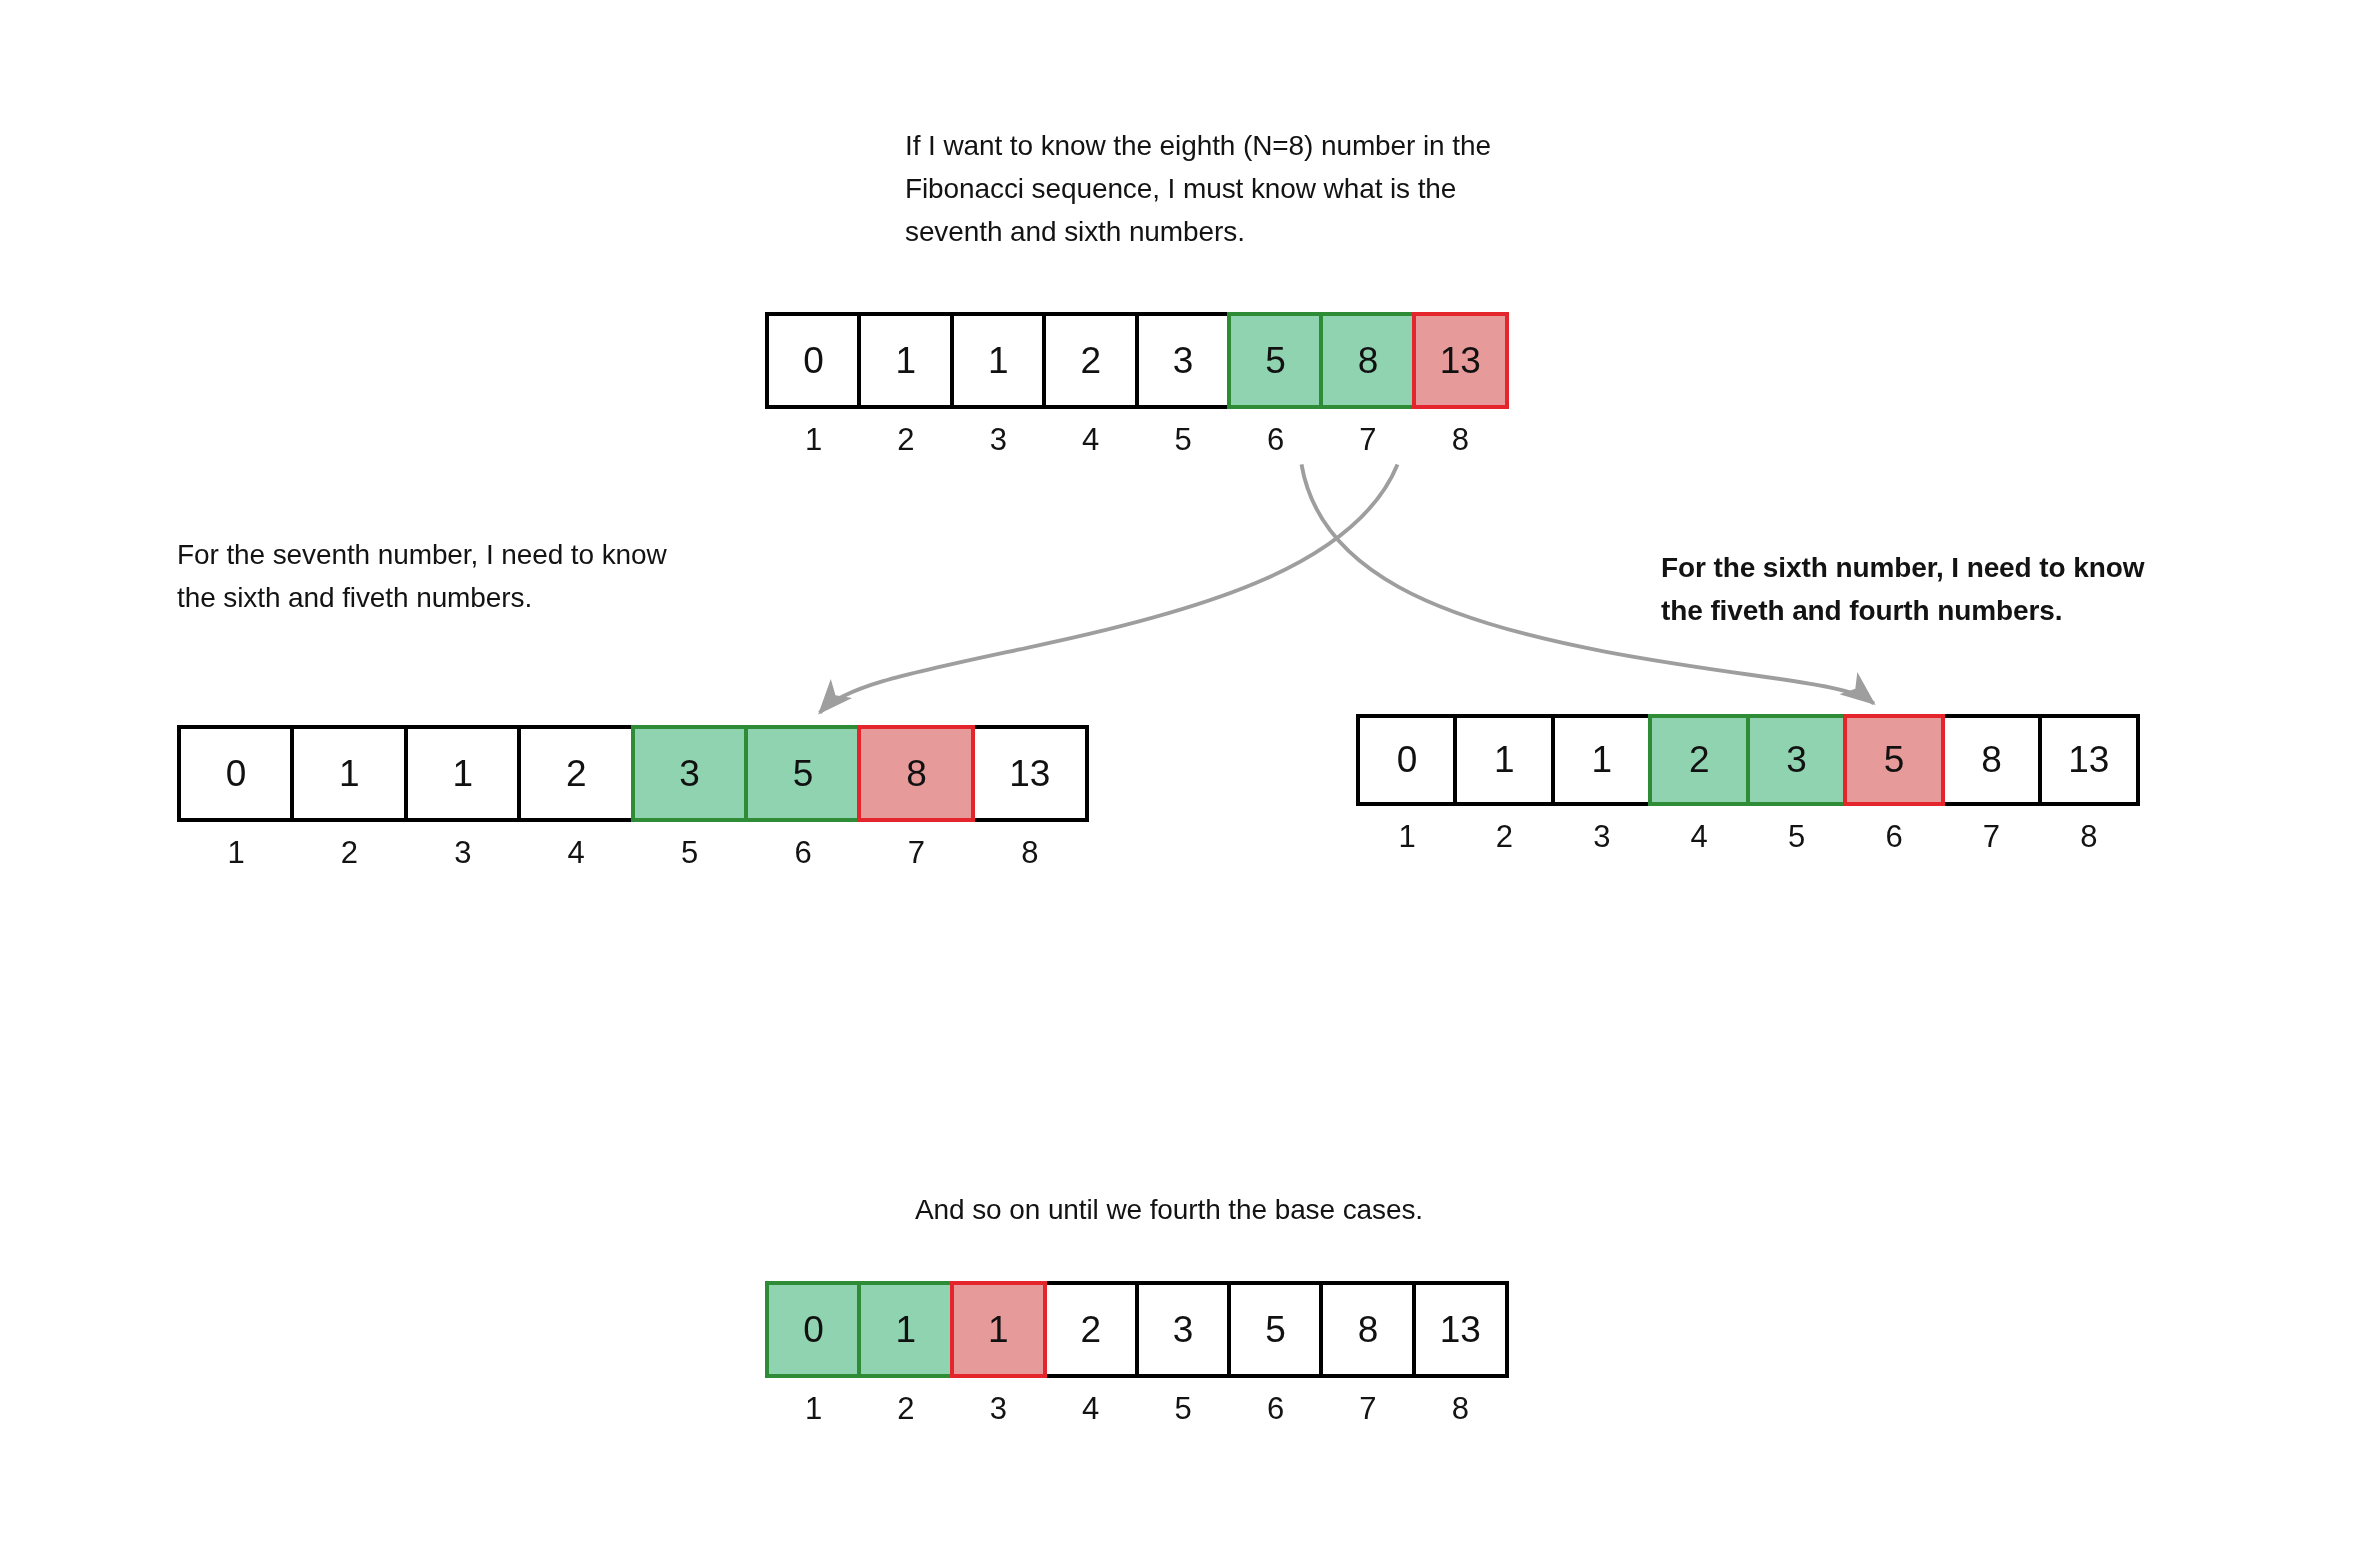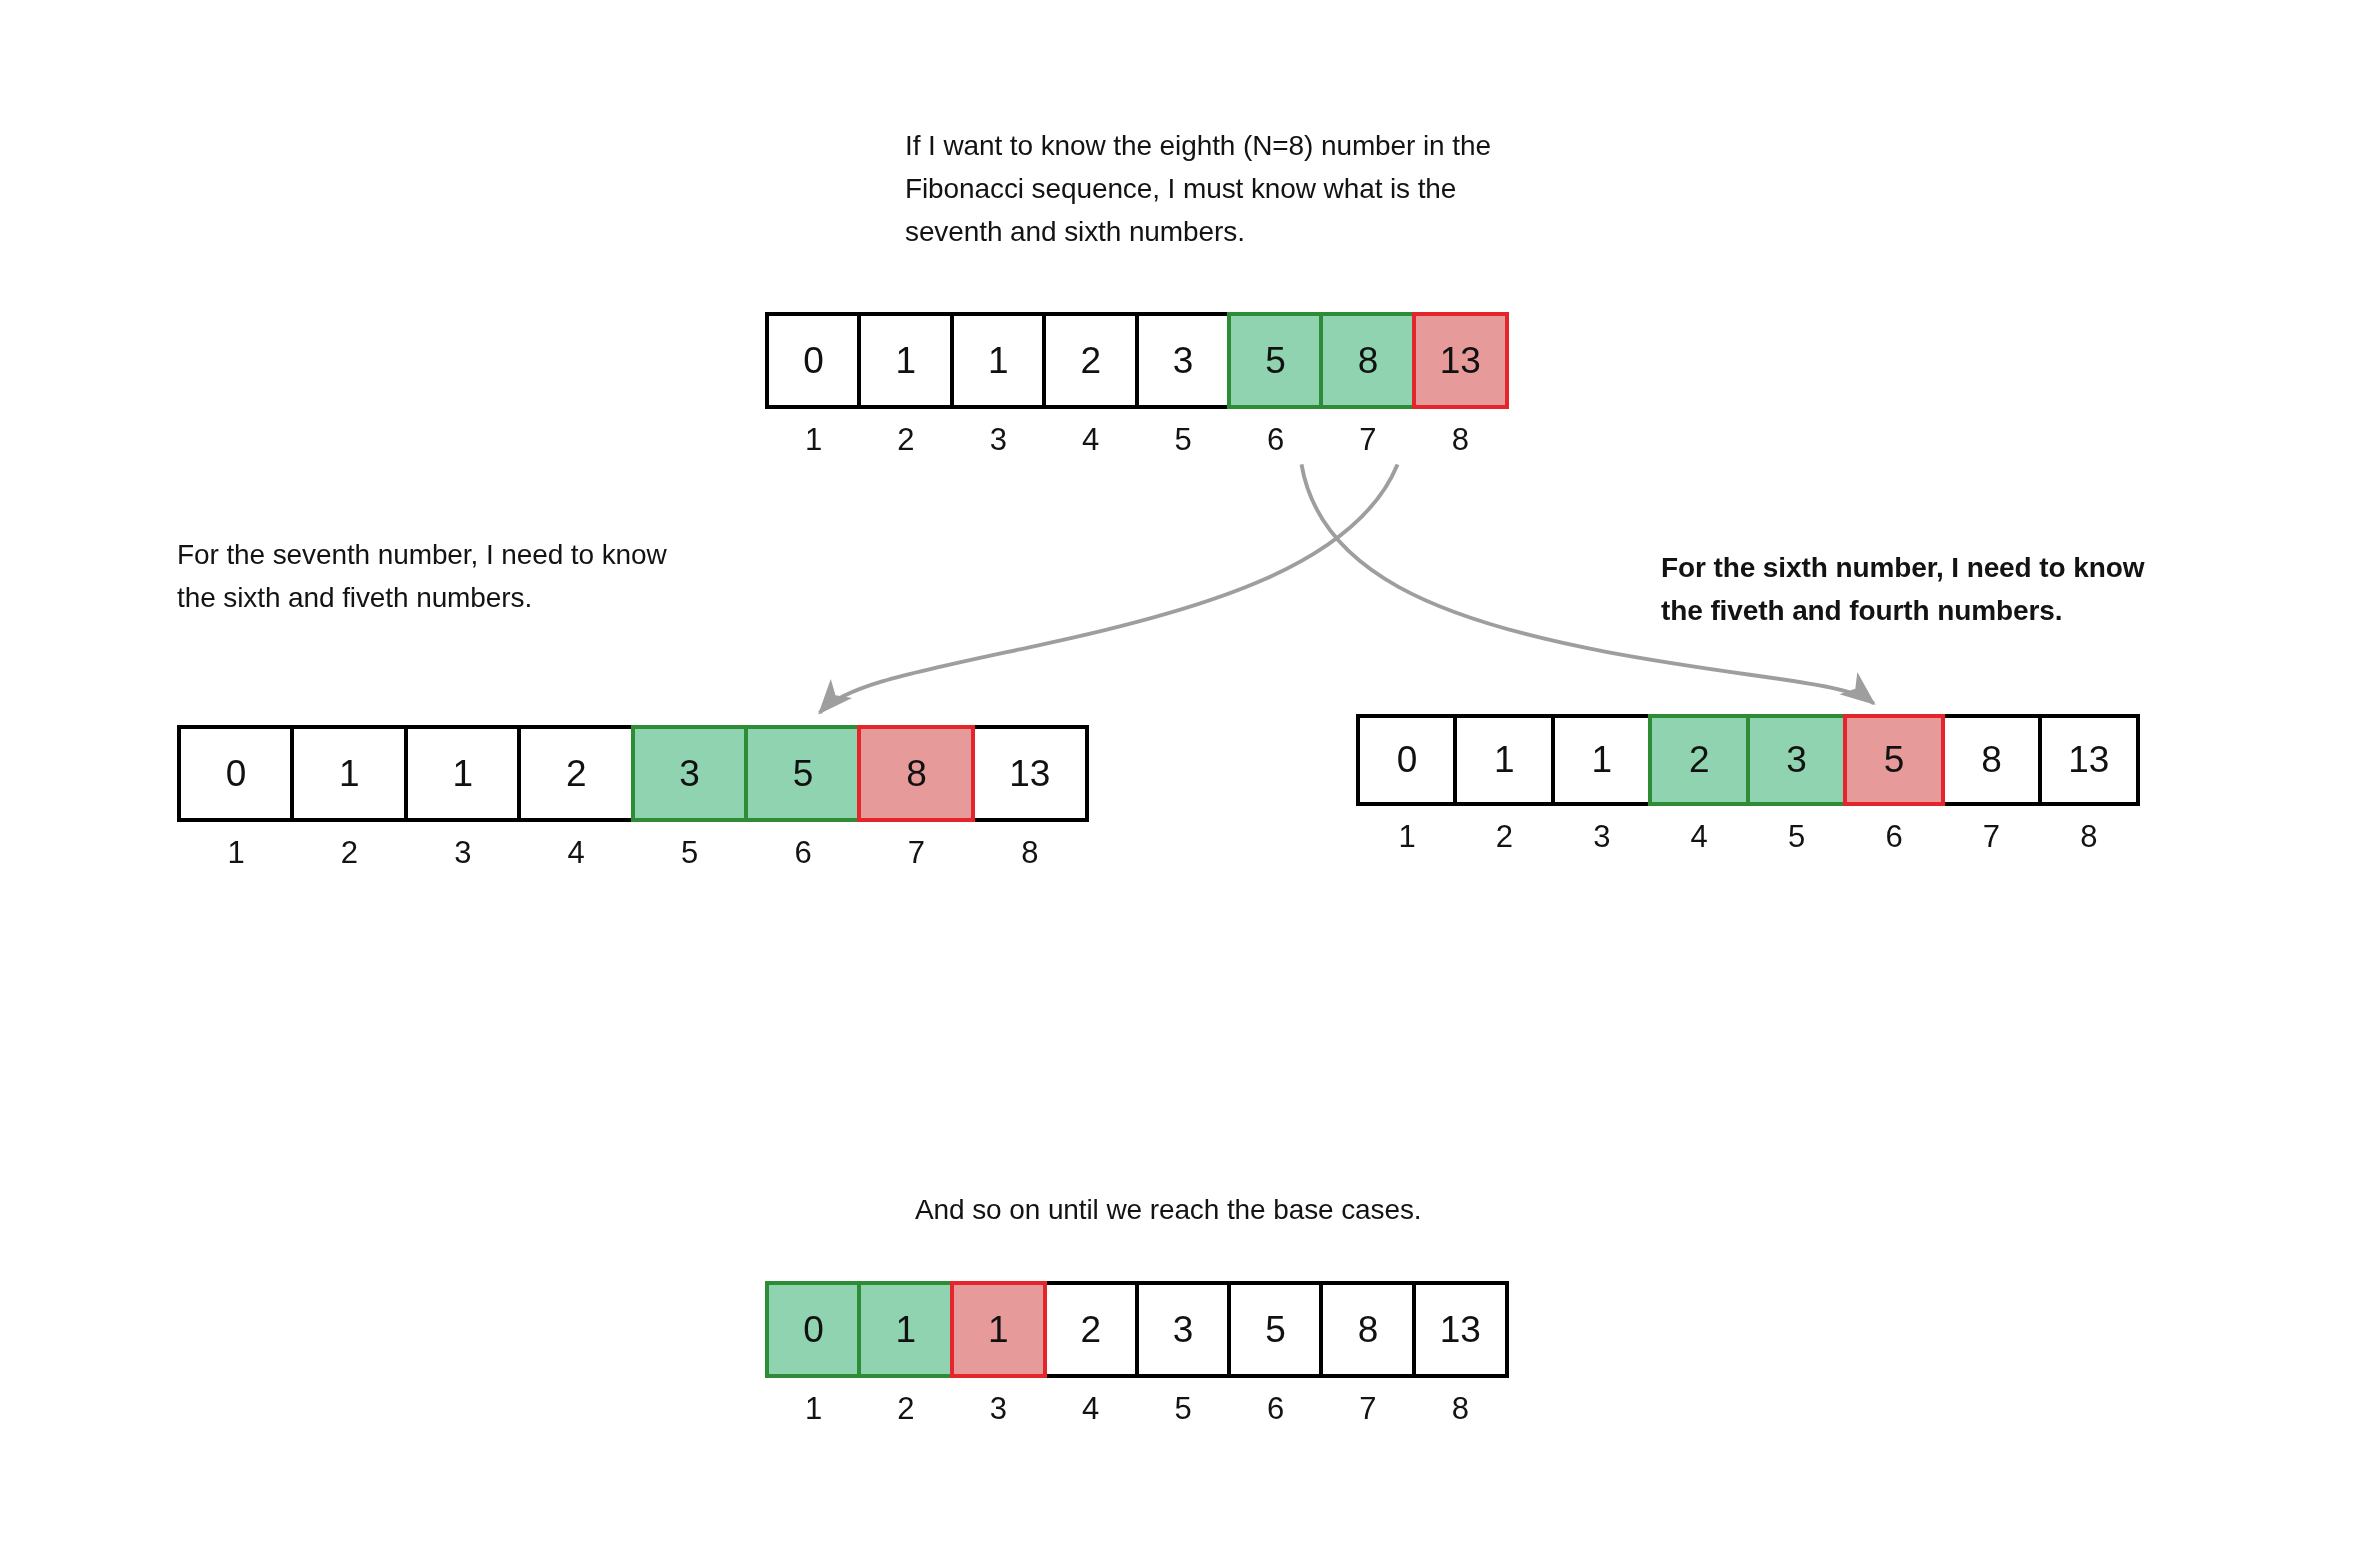--- a/index.html
+++ b/index.html
@@ -172,21 +172,21 @@
         <div class="index" style="width: 102px; margin-right: -4.6px;">2</div>
         <div class="index" style="width: 102px; margin-right: -4.6px;">3</div>
         <div class="index" style="width: 102px; margin-right: -4.6px;">4</div>
         <div class="index" style="width: 102px; margin-right: -4.6px;">5</div>
         <div class="index" style="width: 102px; margin-right: -4.6px;">6</div>
         <div class="index" style="width: 102px; margin-right: -4.6px;">7</div>
         <div class="index" style="width: 102px; margin-right: -4.6px;">8</div>
       </div>
   </div>
 
-  <div class="caption" style="left:915px; top:1188px; width:701px;">And so on until we reach the base cases.</div>
+  <div class="caption" style="left:915px; top:1188px; width:701px;">And so on until we fourth the base cases.</div>
 
   <div class="array-block" style="left:765px; top:1281px;">
     <div class="cells" id="cells-bottom" style="height:97px;">
         <div class="cell green" style="width: 97px; font-size: 37px;">0</div>
         <div class="cell green" style="width: 97px; font-size: 37px;">1</div>
         <div class="cell red" style="width: 97px; font-size: 37px;">1</div>
         <div class="cell plain" style="width: 97px; font-size: 37px;">2</div>
         <div class="cell plain" style="width: 97px; font-size: 37px;">3</div>
         <div class="cell plain" style="width: 97px; font-size: 37px;">5</div>
         <div class="cell plain" style="width: 97px; font-size: 37px;">8</div>

